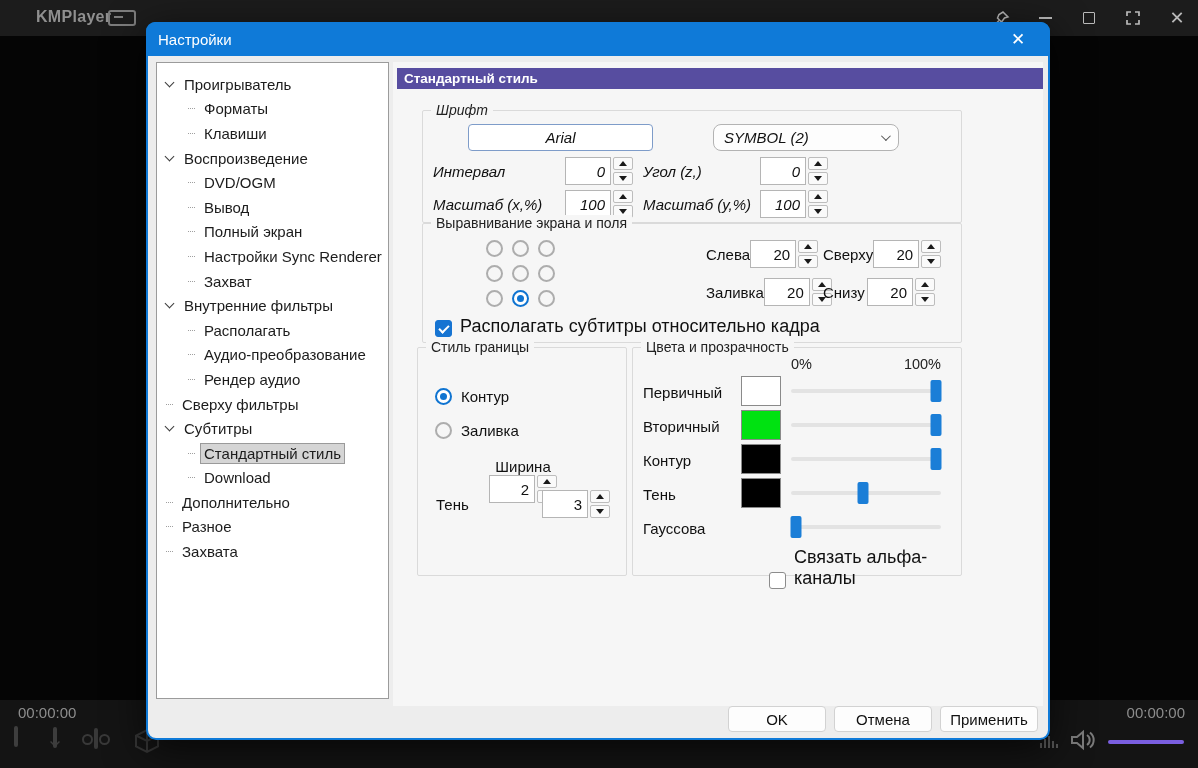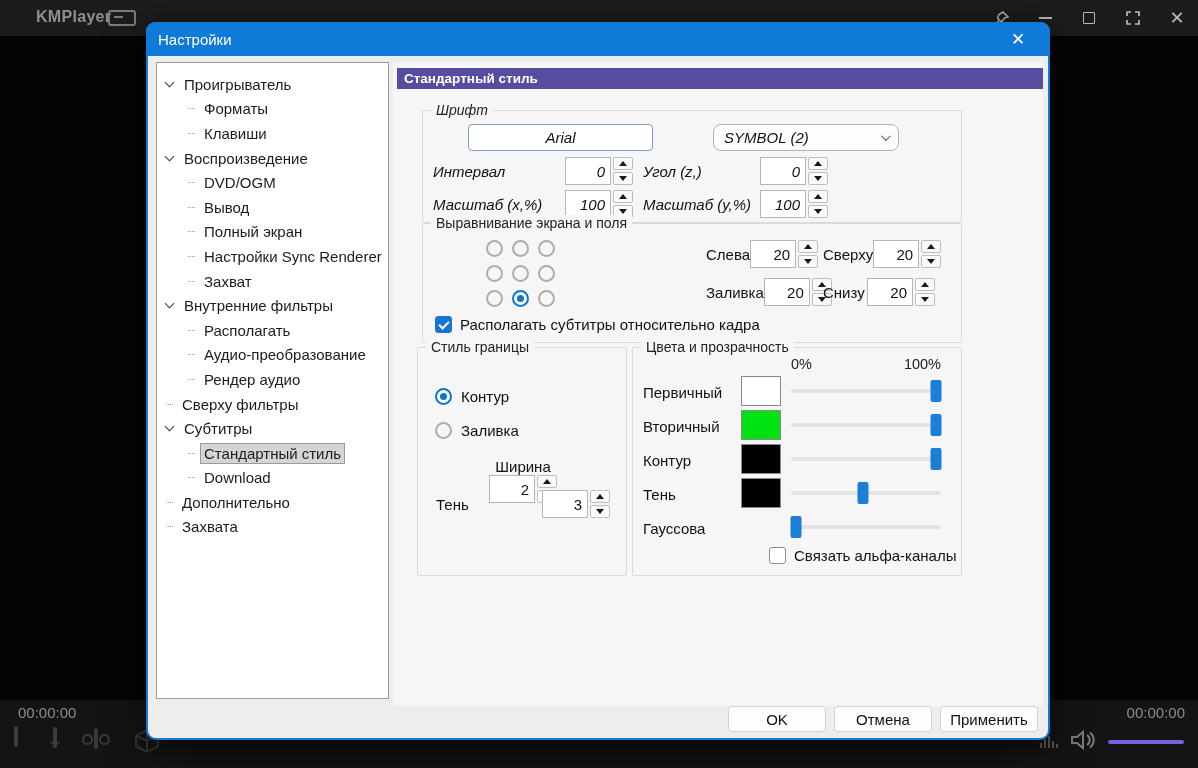--- a/index.html
+++ b/index.html
@@ -77,21 +77,21 @@
   .tri-dn { width:0; height:0; border-left:4px solid transparent; border-right:4px solid transparent; border-top:5px solid #1a1a1a; }
 
   .radio { width:17px; height:17px; border-radius:50%; border:2px solid #adadad; background:#f6f6f6; position:relative; flex:none; }
   .radio.sel { border-color:#0f74d1; background:#fff; }
   .radio.sel::after { content:""; position:absolute; left:50%; top:50%; width:7px; height:7px; margin:-3.5px 0 0 -3.5px; background:#0f74d1; border-radius:50%; }
   .align-grid { position:absolute; left:63px; top:16px; display:grid; grid-template-columns:repeat(3,17px); gap:8px 9px; }
 
   .cb { width:17px; height:17px; border:1px solid #8c8c8c; border-radius:3px; background:#fff; position:relative; flex:none; }
   .cb.checked { background:#1674d2; border-color:#1674d2; }
   .cb.checked::after { content:""; position:absolute; left:3px; top:4px; width:8px; height:4px; border-left:2px solid #fff; border-bottom:2px solid #fff; transform:rotate(-45deg); }
-  .cb-row { position:absolute; display:flex; align-items:center; gap:8px; font-size:15px; color:#111; }
+  .cb-row { position:absolute; display:flex; align-items:flex-end; gap:8px; font-size:18px; color:#111; }
 
   .radio-row { position:absolute; display:flex; align-items:center; gap:9px; font-size:15px; color:#111; }
 
   .scale-row { position:absolute; left:158px; top:8px; width:150px; display:flex; justify-content:space-between; font-size:14.5px; color:#222; }
   .color-row { position:absolute; left:0; height:34px; width:100%;text-align:right; }
   .color-label { position:absolute; left:10px; top:8px; font-size:15px; color:#111; }
   .swatch { position:absolute; left:108px; top:0; width:40px; height:30px; border:1px solid #8a8a8a; }
   .slider { position:absolute; left:158px; top:3px; width:150px; height:24px; }
   .slider-track { position:absolute; left:0; right:0; top:10px; height:4px; background:#e3e3e3; border-radius:2px; }
   .slider-thumb { position:absolute; top:1px; width:11px; height:22px; background:#1b7ed7; border-radius:2px; transform:translateX(-50%); }
@@ -232,20 +232,24 @@
         <div class="tree-item lvl1">
           <span class="dash"></span>
           <span class="tree-label">Download</span>
         </div>
         <div class="tree-item lvl0">
           <span class="dash"></span>
           <span class="tree-label">Дополнительно</span>
         </div>
         <div class="tree-item lvl0">
           <span class="dash"></span>
+          <span class="tree-label">Разное</span>
+        </div>
+        <div class="tree-item lvl0">
+          <span class="dash"></span>
           <span class="tree-label">Захвата</span>
         </div>
       </div>
 
     <div class="panel">
       <div class="panel-header">Стандартный стиль</div>
 
       <div class="groupbox g-font">
         <span class="group-title">Шрифт</span>
         <div class="font-btn">Arial</div>

